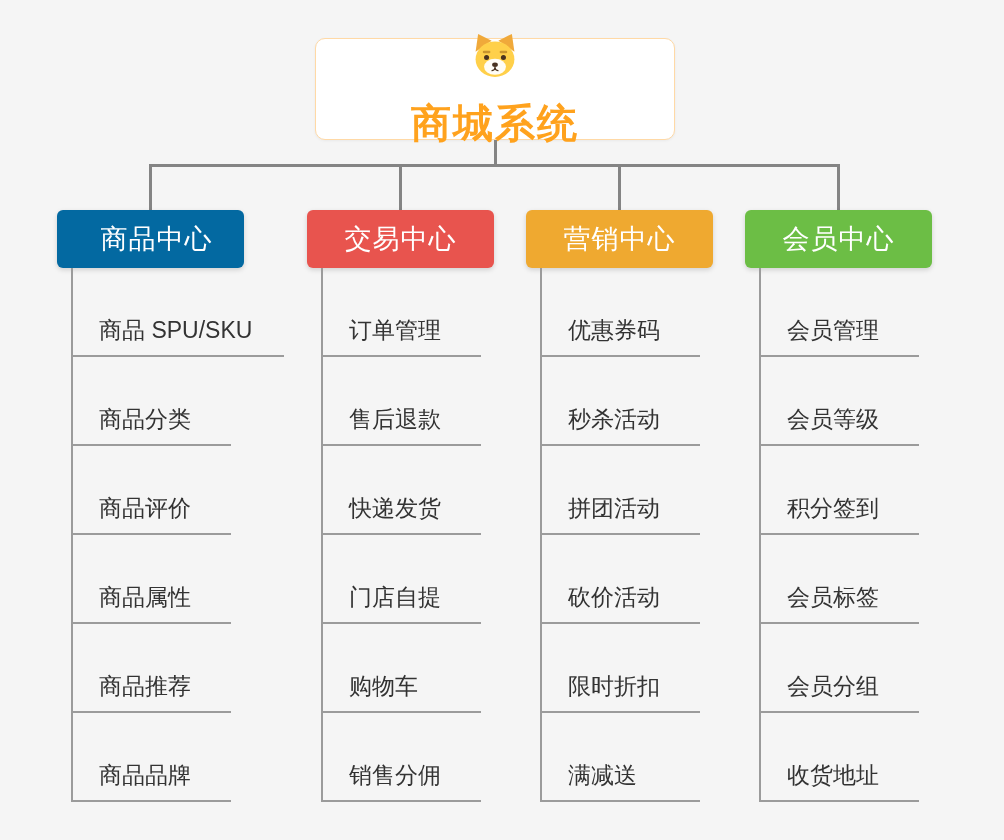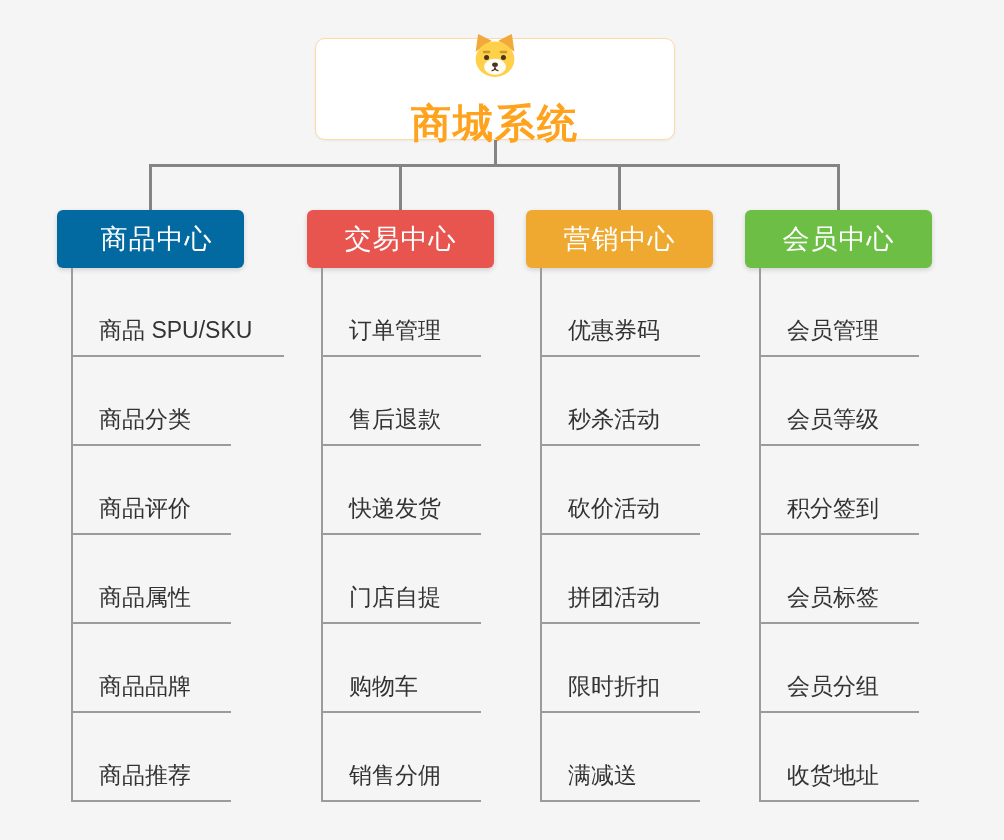--- a/index.html
+++ b/index.html
@@ -91,24 +91,24 @@
         <div class="child">
     <span class="child-label">商品分类</span>
   </div>
         <div class="child">
     <span class="child-label">商品评价</span>
   </div>
         <div class="child">
     <span class="child-label">商品属性</span>
   </div>
         <div class="child">
-    <span class="child-label">商品品牌</span>
+    <span class="child-label">商品推荐</span>
   </div>
         <div class="child">
-    <span class="child-label">商品推荐</span>
+    <span class="child-label">商品品牌</span>
   </div>
       </div>
   </div>
     <div class="branch" style="left: 307px;">
     <div class="branch-box" style="background: rgb(232, 84, 78); align-items: center;">
       <span class="branch-label">交易中心</span>
     </div>
     <div class="spine"></div>
     <div class="children">
         <div class="child">
@@ -137,24 +137,24 @@
     </div>
     <div class="spine"></div>
     <div class="children">
         <div class="child">
     <span class="child-label">优惠券码</span>
   </div>
         <div class="child">
     <span class="child-label">秒杀活动</span>
   </div>
         <div class="child">
-    <span class="child-label">砍价活动</span>
+    <span class="child-label">拼团活动</span>
   </div>
         <div class="child">
-    <span class="child-label">拼团活动</span>
+    <span class="child-label">砍价活动</span>
   </div>
         <div class="child">
     <span class="child-label">限时折扣</span>
   </div>
         <div class="child">
     <span class="child-label">满减送</span>
   </div>
       </div>
   </div>
     <div class="branch" style="left: 745px;">

